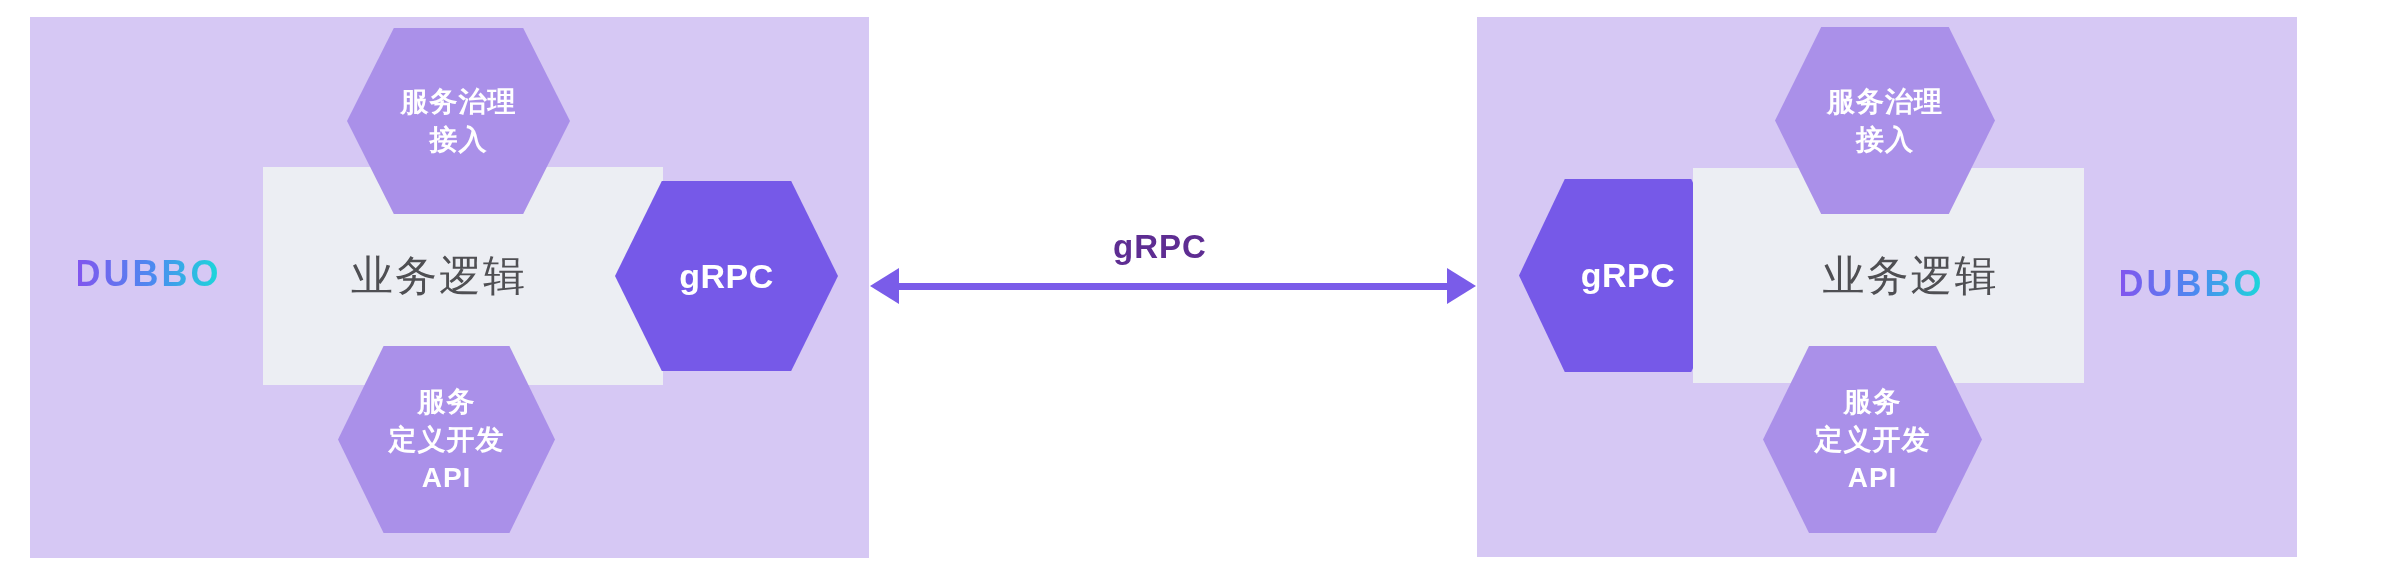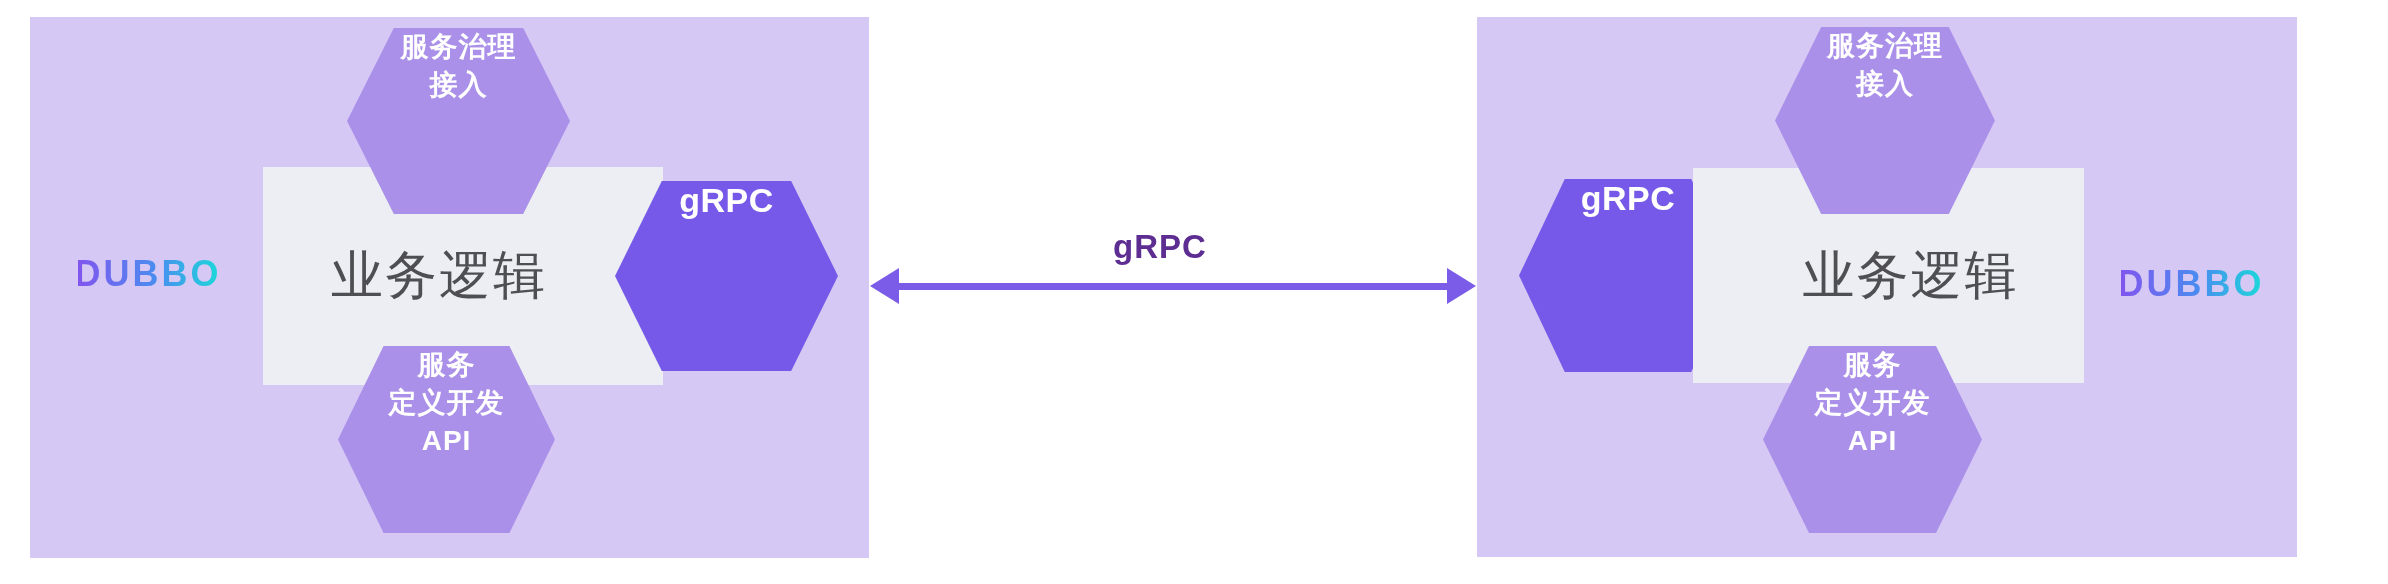--- a/index.html
+++ b/index.html
@@ -28,41 +28,41 @@
     background:var(--box-bg);
   }
   .service-box.left{left:30px;top:17px;width:839px;height:541px;}
   .service-box.right{left:1477px;top:17px;width:820px;height:540px;}
   .panel{
     position:absolute;
     background:var(--panel-bg);
   }
   .hex{
     position:absolute;
-    display:flex;align-items:flex-start;justify-content:center;
+    display:flex;align-items:center;justify-content:center;
     text-align:center;
     clip-path:polygon(0% 50%,21% 0%,79% 0%,100% 50%,79% 100%,21% 100%);
     color:var(--hex-text);
   }
   .hex.light{background:var(--hex-light);}
   .hex.dark{background:var(--hex-dark);}
   .hex .hex-label{
     white-space:pre-line;
     font-size:28px;line-height:38px;font-weight:bold;
     letter-spacing:1px;
   }
   .hex .grpc-label{
     font-size:34px;font-weight:bold;letter-spacing:0.5px;
   }
   .logic-wrap{
     position:absolute;
     display:flex;align-items:center;justify-content:center;
   }
   .logic-text{
-    font-size:52px;color:var(--logic-text);letter-spacing:2px;
+    font-size:42px;color:var(--logic-text);letter-spacing:2px;
   }
   .logo{
     position:absolute;
     display:flex;align-items:center;justify-content:center;
     font-size:36px;font-weight:800;letter-spacing:3px;
     background:linear-gradient(90deg,var(--logo-g1) 0%,var(--logo-g2) 55%,var(--logo-g3) 100%);
     -webkit-background-clip:text;
     background-clip:text;
     color:transparent;
     transform:scaleY(1.05);

